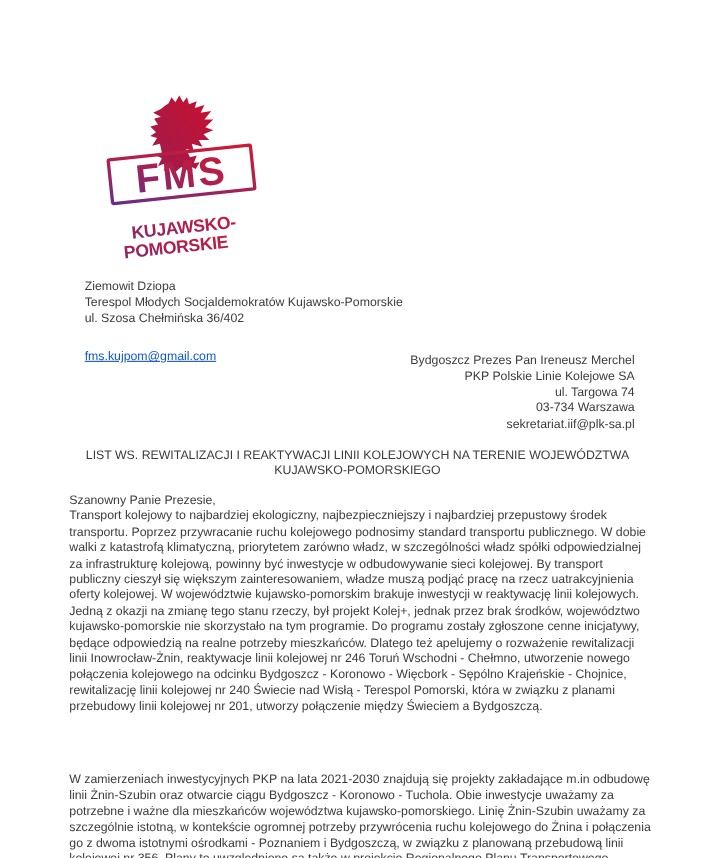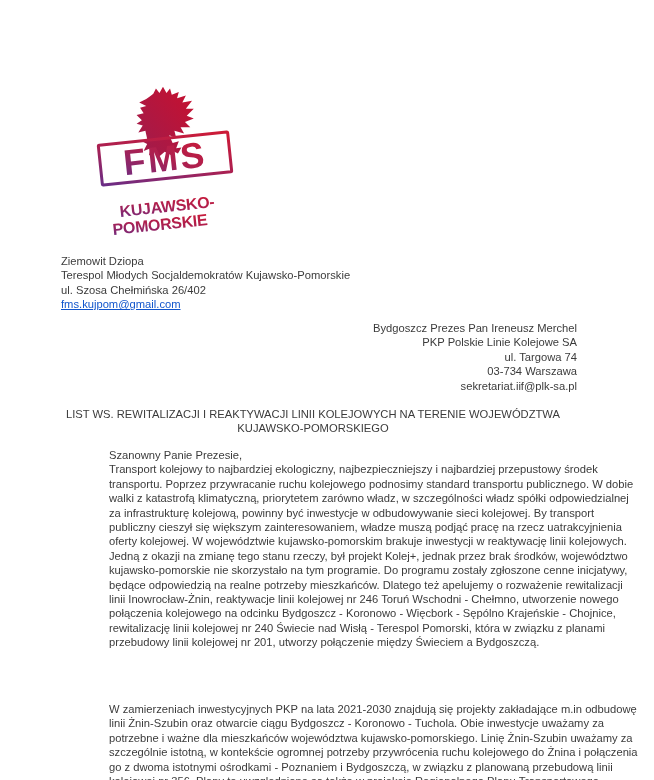--- a/index.html
+++ b/index.html
@@ -15,28 +15,28 @@
   }
   .logo-svg{position:absolute;left:90px;top:80px;width:170px;height:175px;}
   .logo-acronym{
     font-family:"Liberation Sans","DejaVu Sans",sans-serif;
     font-weight:bold;font-size:36px;letter-spacing:2.5px;
   }
   .logo-sub{
     font-family:"Liberation Sans","DejaVu Sans",sans-serif;
     font-weight:bold;font-size:16px;letter-spacing:-0.3px;
   }
-  .sender{position:absolute;left:61px;top:254px;text-align:left;}
+  .sender{position:absolute;left:77px;top:254px;text-align:left;}
   .recipient{position:absolute;right:77px;top:321px;text-align:right;}
-  .email-link{color:#1155cc;text-decoration:underline;display:inline-block;}
+  .email-link{color:#1155cc;text-decoration:underline;display:inline-block;margin-top:20px;}
   .title{
-    position:absolute;left:43px;top:407px;width:540px;
+    position:absolute;left:55px;top:407px;width:540px;
     text-align:center;
   }
-  .para{position:absolute;left:63px;width:531px;text-align:left;margin-left:46px;}
+  .para{position:absolute;left:63px;width:531px;text-align:left;}
   .para-1{top:448px;}
   .para-2{top:702px;}
   .salutation{display:block;}
 </style>
 </head>
 <body>
 
 <div class="page">
 
   <svg class="logo-svg" viewBox="0 0 170 175" aria-hidden="true">
@@ -57,21 +57,21 @@
          L57 52 L49 54 L54 46 L47 44 L53 40 L47 34 L55 32 L51 26 L58 24 L50 20 L58 16 L62 13 Z"></path>
     <rect x="10" y="58.5" width="130" height="40" rx="1" fill="none" stroke="url(#fmsGrad)" stroke-width="3" transform="rotate(-6 75 78.5)"></rect>
     <text class="logo-acronym" x="75" y="91" text-anchor="middle" fill="url(#fmsGrad)" transform="rotate(-6 75 78.5)">FMS</text>
     <text class="logo-sub" x="77" y="132" text-anchor="middle" fill="url(#fmsGrad)" transform="rotate(-6 77 127)">KUJAWSKO-</text>
     <text class="logo-sub" x="70" y="150" text-anchor="middle" fill="url(#fmsGrad)" transform="rotate(-6 70 145)">POMORSKIE</text>
   </svg>
 
   <div class="sender">
     <div>Ziemowit Dziopa</div>
     <div>Terespol Młodych Socjaldemokratów Kujawsko-Pomorskie</div>
-    <div>ul. Szosa Chełmińska 26/402</div>
+    <div>ul. Szosa Chełmińska 36/402</div>
     <a class="email-link" href="#">fms.kujpom@gmail.com</a>
   </div>
 
   <div class="recipient">
     <div>Bydgoszcz Prezes Pan Ireneusz Merchel</div>
     <div>PKP Polskie Linie Kolejowe SA</div>
     <div>ul. Targowa 74</div>
     <div>03-734 Warszawa</div>
     <div>sekretariat.iif@plk-sa.pl</div>
   </div>

